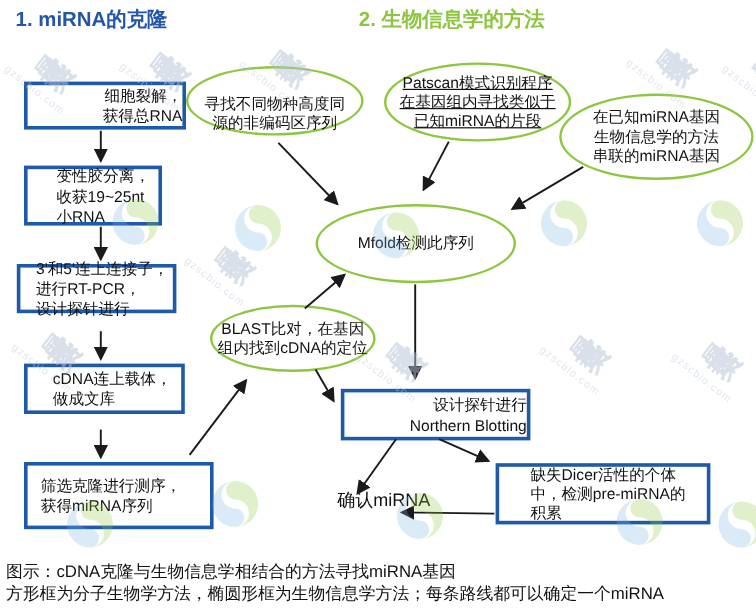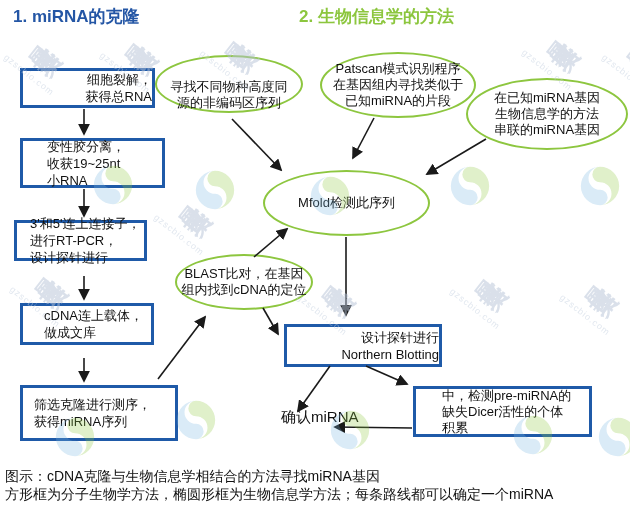--- a/index.html
+++ b/index.html
@@ -68,21 +68,21 @@
       <line x1="366" y1="366" x2="407" y2="384" marker-end="url(#ah)"></line>
       <line x1="412" y1="428" x2="335" y2="427" marker-end="url(#ah)"></line>
     </g>
   </svg>
 
   <div class="node rect tc" style="left:20px;top:68px;width:135px;height:40px;">
     <div class="line">细胞裂解，</div>
     <div class="line">获得总RNA</div>
   </div>
 
-  <div class="node rect tl" style="left:20px;top:138px;width:145px;height:50px;padding-left:24px;">
+  <div class="node rect tl" style="left:20px;top:138px;width:115px;height:50px;padding-left:24px;">
     <div class="line">变性胶分离，</div>
     <div class="line">收获19~25nt</div>
     <div class="line">小RNA</div>
   </div>
 
   <div class="node rect tl" style="left:14px;top:220px;width:133px;height:41px;padding-left:13px;">
     <div class="line">3'和5'连上连接子，</div>
     <div class="line">进行RT-PCR，</div>
     <div class="line">设计探针进行</div>
   </div>
@@ -96,31 +96,31 @@
     <div class="line">筛选克隆进行测序，</div>
     <div class="line">获得miRNA序列</div>
   </div>
 
   <div class="node rect tc" style="left:284px;top:324px;width:158px;height:43px;">
     <div class="line">设计探针进行</div>
     <div class="line">Northern Blotting</div>
   </div>
 
   <div class="node rect tl" style="left:413px;top:386px;width:179px;height:51px;padding-left:26px;line-height:16px;">
+    <div class="line">缺失Dicer活性的个体</div>
     <div class="line">中，检测pre-miRNA的</div>
-    <div class="line">缺失Dicer活性的个体</div>
     <div class="line">积累</div>
   </div>
 
   <div class="node oval" style="left:155px;top:55px;width:148px;height:58px;justify-content:flex-end;">
     <div class="line">寻找不同物种高度同</div>
     <div class="line">源的非编码区序列</div>
   </div>
 
-  <div class="node oval" style="left:320px;top:52px;width:156px;height:66px;">
+  <div class="node oval" style="left:320px;top:52px;width:156px;height:66px;text-decoration:underline;">
     <div class="line">Patscan模式识别程序</div>
     <div class="line">在基因组内寻找类似于</div>
     <div class="line">已知miRNA的片段</div>
   </div>
 
   <div class="node oval" style="left:466px;top:78px;width:162px;height:72px;">
     <div class="line">在已知miRNA基因</div>
     <div class="line">生物信息学的方法</div>
     <div class="line">串联的miRNA基因</div>
   </div>

